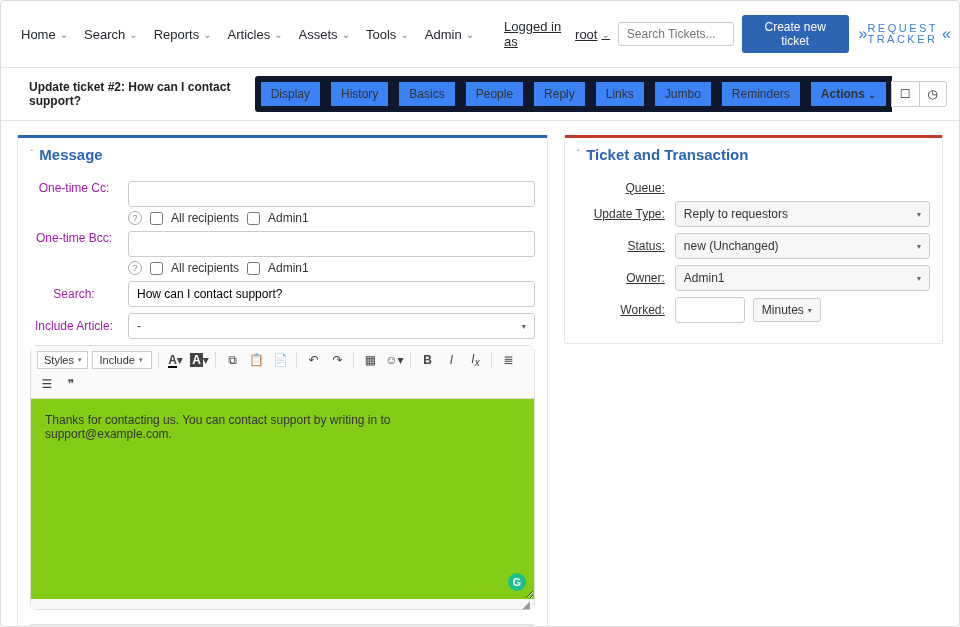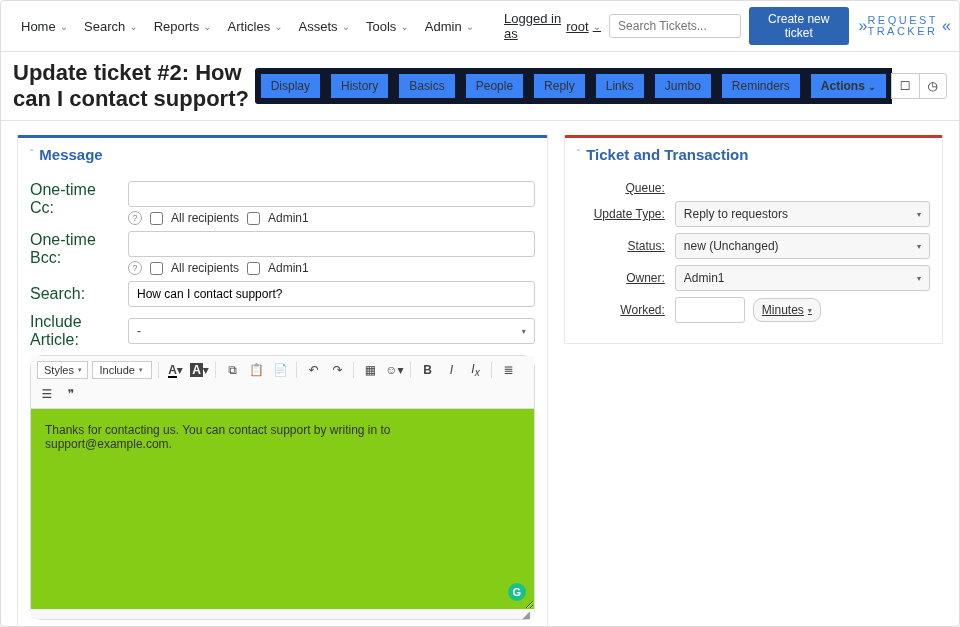--- a/index.html
+++ b/index.html
@@ -1,77 +1,77 @@
 <!DOCTYPE html>
 <html><head>
 <meta charset="utf-8">
 <style>
   * { box-sizing: border-box; margin: 0; padding: 0; }
   body { font-family: -apple-system, BlinkMacSystemFont, "Segoe UI", Arial, sans-serif; font-size: 13px; color: #333; background: #fff; }
   .page { width: 960px; height: 627px; border: 1px solid #ddd; border-radius: 4px; box-shadow: 0 4px 12px rgba(0,0,0,.1); overflow: hidden; position: relative; background:#fff;}
   
-  .topnav { display:flex; align-items:center; padding: 6px 12px; border-bottom:1px solid #e1e4e8; }
+  .topnav { display:flex; align-items:center; padding: 14px 12px; border-bottom:1px solid #e1e4e8; }
   .nav-item { display:flex; align-items:center; gap:4px; padding:4px 8px; cursor:pointer; color:#24292e; }
   .nav-item .chev { font-size:10px; color:#888;}
   .nav-spacer { flex:1; }
-  .search-box { border:1px solid #ccc; border-radius:3px; padding:4px 8px; width:132px; font-size:12px; color:#888; margin-right:8px;}
+  .search-box { border:1px solid #ccc; border-radius:3px; padding:4px 8px; width:116px; font-size:12px; color:#888; margin-right:8px;}
   .btn-primary { background:#2d64b3; color:#fff; border:none; border-radius:3px; padding:5px 10px; font-size:12px; cursor:pointer;}
   .logo { margin-left:10px; display:flex; align-items:center; gap:4px;}
   .logo-chev { color:#3b7dd8; font-size:16px; letter-spacing:-4px;}
   .logo-text { display:flex; flex-direction:column; line-height:11px;}
   .logo-text span{ font-size:11px; letter-spacing:2.5px; color:#3b7dd8; font-weight:500;}
   
   .subheader { display:flex; align-items:center; padding: 8px 12px; border-bottom:1px solid #e1e4e8;}
-  .page-title { font-size:22px; font-weight:600; color:#222; flex:1;}
+  .page-title { font-size:12px; font-weight:600; color:#222; flex:1;margin-left:16px;}
   .tabbar { display:flex; align-items:center; gap:0;}
   .tabbar .tab { padding:5px 10px; border:6px solid #0f172a; font-size:12px; background:#3b82f6; cursor:pointer; margin-left:-1px; }
   .tabbar .tab:first-child{ border-top-left-radius:3px;border-bottom-left-radius:3px;}
   .tabbar .tab.actions { font-weight:600;}
   .tabbar .icon-btn { padding:5px 8px; border:1px solid #ccc; margin-left:-1px; background:#fff; cursor:pointer; font-size:12px; }
   
   .content { display:flex; gap:16px; padding:14px 16px 24px; }
   .col-left { flex:1.05; max-width:540px; }
   .col-right { flex:0.75; }
   .panel { border:1px solid #e8e8e8; border-top:3px solid; border-radius:2px; background:#fff;}
   .panel.blue{ border-top-color:#2d64b3;}
   .panel.red{ border-top-color:#c0392b;}
   .panel-header{ display:flex; align-items:center; gap:6px; padding:8px 12px;}
   .panel-header .caret{ color:#999; font-size:10px; cursor:pointer;}
   .panel-header .title{ color:#2d64b3; font-size:15px; font-weight:600;}
   .panel-body{ padding:4px 12px 14px;}
   .form-row{ display:flex; align-items:center; margin:6px 0;}
   .form-row.top{ align-items:flex-start;}
-  .form-label{ width:98px; text-align:left; padding-right:10px; font-size:16px; color:#14532d;}
+  .form-label{ width:98px; text-align:center; padding-right:10px; font-size:12px; color:#a21caf;}
   .form-field{ flex:1;}
   .text-input{ width:100%; border:1px solid #ccc; border-radius:3px; padding:5px 8px; font-size:12px;}
   .text-input.short{ width:70px;}
   .checkline{ display:flex; align-items:center; gap:8px; margin-top:4px; font-size:12px; color:#333;}
   .help-icon{ width:14px;height:14px;border-radius:50%;border:1px solid #aaa;display:inline-flex;align-items:center;justify-content:center;font-size:9px;color:#888;}
   .select { width:100%; border:1px solid #ccc; border-radius:3px; padding:5px 8px; font-size:12px; background:#f7f7f7; display:flex; justify-content:space-between; align-items:center; cursor:pointer;}
   .select .chev{font-size:8px;color:#666;}
   .select.wide{background:#fff;}
   
-  .editor-wrap{ border:1px solid #ddd; border-radius:12px; margin-top:6px; background:#f7f7f7; }
+  .editor-wrap{ border:1px solid #ddd; border-radius:7px; margin-top:6px; background:#f7f7f7; }
   .toolbar{ display:flex; align-items:center; gap:4px; padding:4px 6px; border-bottom:1px solid #ddd; background:#fafafa; flex-wrap:wrap;}
   .tool-sel{ border:1px solid #ccc; padding:2px 6px; font-size:11px; background:#fff; cursor:pointer; display:inline-flex; align-items:center; gap:4px;}
   .tool-sel .chev{font-size:7px;color:#666;}
   .tool-btn{ width:20px; height:20px; display:inline-flex; align-items:center; justify-content:center; font-size:12px; color:#444; cursor:pointer; border-radius:2px;}
   .tool-sep{ width:1px; height:16px; background:#ddd; margin:0 2px;}
   .A-underline{ position:relative; font-weight:bold;}
   .A-underline::after{ content:""; position:absolute; bottom:-1px; left:0; right:0; height:2px; background:#000;}
   .A-fill{ background:#444;color:#fff;padding:0 2px;font-weight:bold;}
   .editor-body{ background:#84cc16; min-height:200px; padding:14px; font-size:12px; color:#333; position:relative; resize:vertical; overflow:auto;}
   .grammarly-dot{ position:absolute; bottom:8px; right:8px; width:18px; height:18px; border-radius:50%; background:#1bbf8a; display:flex;align-items:center;justify-content:center;color:#fff;font-size:11px;font-weight:bold;}
   .resize-handle{height:10px;background:#f7f7f7;display:flex;justify-content:flex-end;align-items:center;padding-right:4px;font-size:10px;color:#999;}
   .dropzone{ background:#eee; border:1px solid #e3e3e3; margin-top:14px; padding:28px; text-align:center; font-size:13px; color:#333; cursor:pointer;}
   
   .kv-row{ display:flex; align-items:center; margin:6px 0;}
   .kv-label{ width:98px; text-align:right; padding-right:10px; font-size:12px; color:#333;text-decoration:underline;}
   .kv-val{ flex:1; font-size:12px; color:#333;}
-  .unit-btn{ border:1px solid #ccc; background:#f7f7f7; padding:4px 8px; font-size:12px; border-radius:9px; margin-left:8px; cursor:pointer; display:inline-flex;align-items:center;gap:4px;text-decoration:underline;}
+  .unit-btn{ border:1px solid #ccc; background:#f7f7f7; padding:4px 8px; font-size:12px; border-radius:3px; margin-left:8px; cursor:pointer; display:inline-flex;align-items:center;gap:4px;}
   .unit-btn .chev{font-size:8px;color:#666;}
   input[type=checkbox]{ margin:0; }
   .bold{font-weight:bold;}
   .italic{font-style:italic;}
 </style>
 </head>
 <body>
 
 <div class="page">
 

